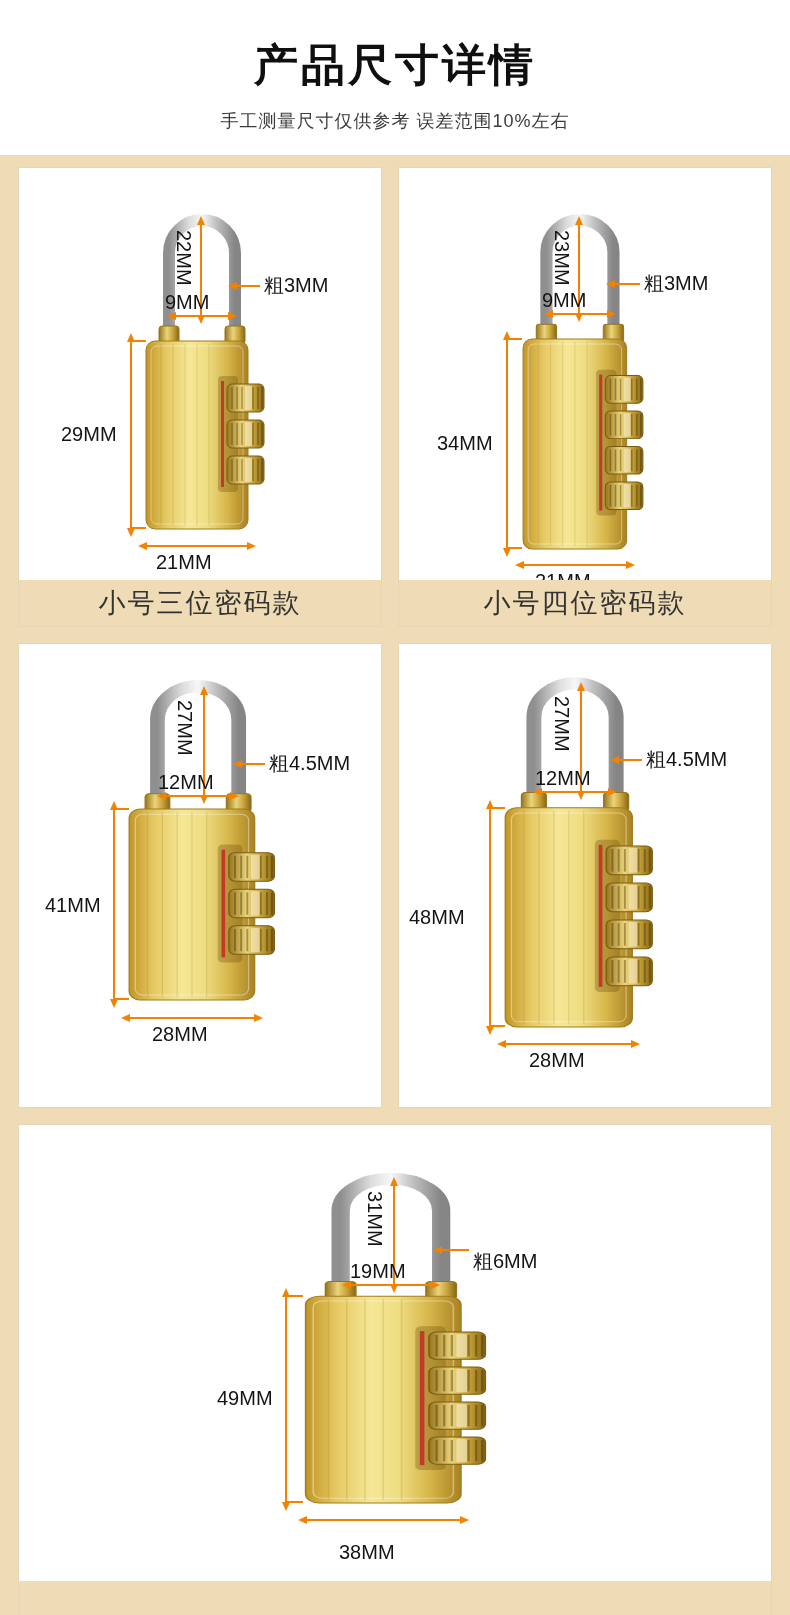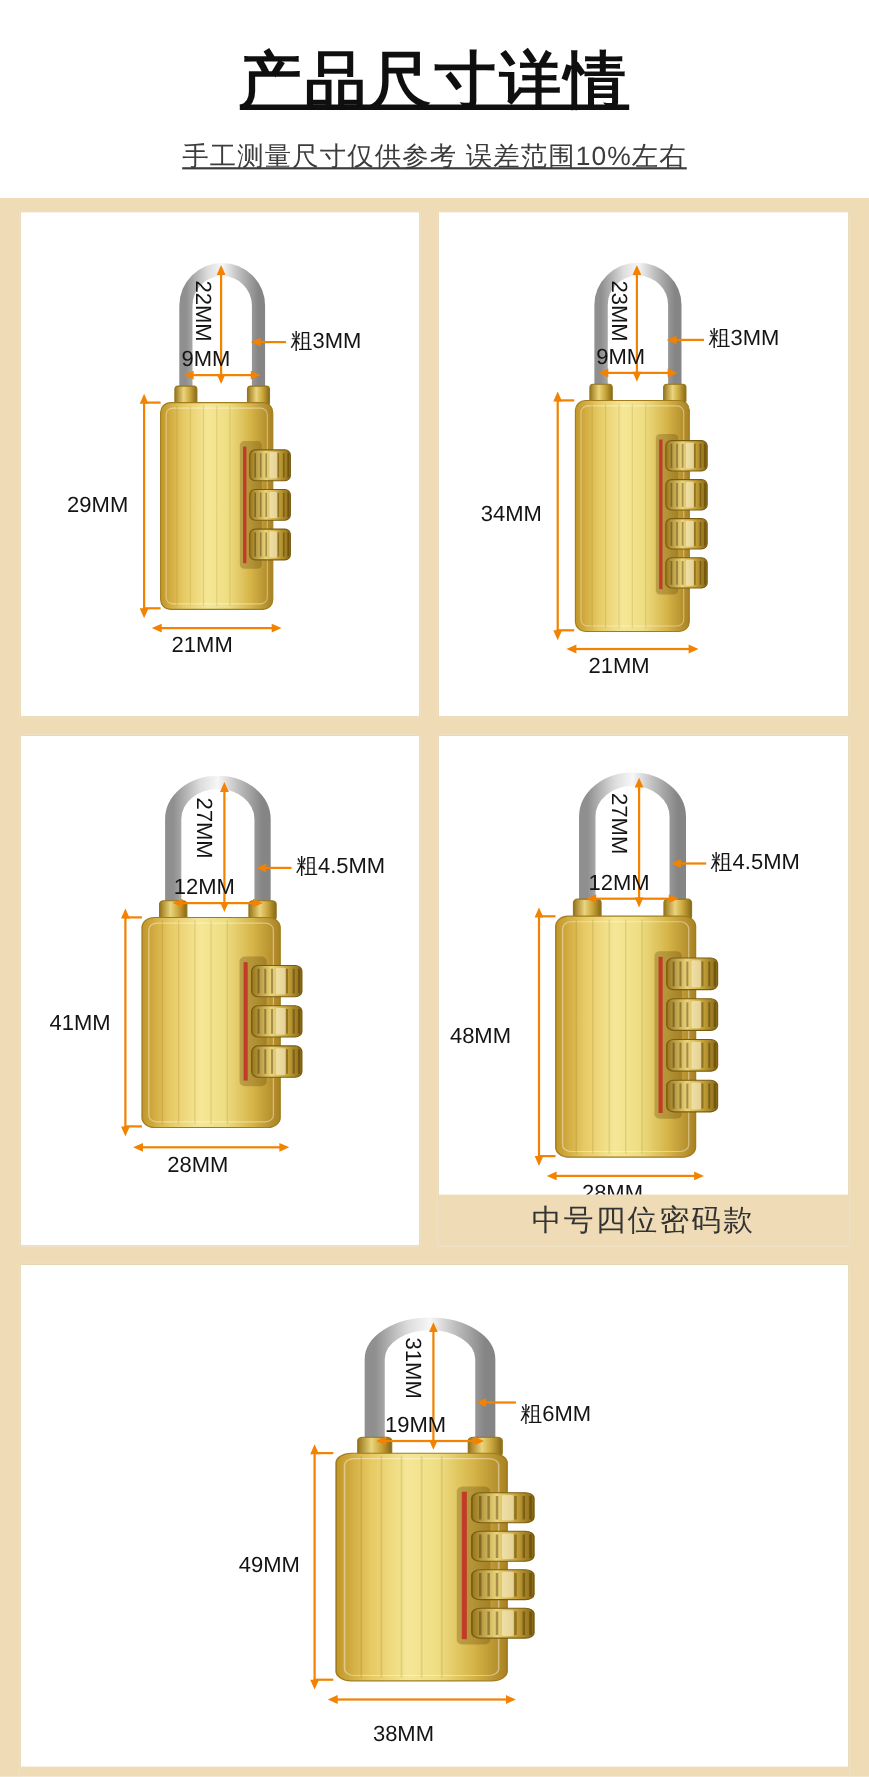--- a/index.html
+++ b/index.html
@@ -7,22 +7,22 @@
   body {
     width:790px; height:1615px; overflow:hidden;
     background:#ffffff;
     font-family:"Liberation Sans", sans-serif;
     color:#141414;
   }
   :root { --accent:#f28200; --tan:#efdcb6; }
 
   
   header { background:#fff; text-align:center; padding:36px 0 22px; }
-  h1 { margin:0; font-size:56px; font-weight:900; letter-spacing:3px; color:#0f0f0f;text-decoration:underline; }
-  .subtitle { margin:14px 0 0; font-size:24px; color:#3c3c3c; letter-spacing:1px;text-decoration:underline; }
+  h1 { margin:0; font-size:44px; font-weight:900; letter-spacing:3px; color:#0f0f0f; }
+  .subtitle { margin:14px 0 0; font-size:18px; color:#3c3c3c; letter-spacing:1px; }
 
   
   main { background:var(--tan); padding:12px 18px 0; }
   .row { display:flex; gap:16px; margin-bottom:16px; }
   .panel { background:#fff; border:1px solid #e6d7b4; display:flex; flex-direction:column; }
   .panel.col-l { width:364px; }
   .panel.col-r { flex:1; }
   .panel.h1r { height:460px; }
   .panel.h2r { height:465px; }
   .panel.big { width:100%; height:504px; }
@@ -163,40 +163,42 @@
         <div class="hline" style="left:156px;top:147px;width:54px"></div>
         <div class="hline leader" style="left:217px;top:117px;width:24px"></div>
         <span class="dim" style="left:245px;top:106px">粗3MM</span>
         <div class="vline" style="left:111px;top:173px;height:188px"></div>
         <div class="tick" style="left:111px;top:172px;width:16px"></div>
         <div class="tick" style="left:111px;top:359px;width:16px"></div>
         <span class="dim right" style="left:42px;top:255px;width:62px">29MM</span>
         <div class="hline" style="left:127px;top:377px;width:102px"></div>
         <span class="dim center" style="left:137px;top:383px;width:82px">21MM</span>
       </div>
+      <div class="panel-label">小号三位密码款</div>
     </section>
 
     <section class="panel col-r h1r">
       <div class="lock-area">
         <svg class="lock-svg" style="left:119px;top:38px;width:132px;height:345px" viewBox="0 0 130 350" preserveAspectRatio="none">
             <use href="#lock4"></use>
           </svg>
         <span class="dim rot" style="left:151px;top:62px">23MM</span>
         <div class="vline" style="left:179px;top:56px;height:90px"></div>
         <span class="dim center" style="left:143px;top:121px;width:76px">9MM</span>
         <div class="hline" style="left:153px;top:145px;width:56px"></div>
         <div class="hline leader" style="left:215px;top:115px;width:26px"></div>
         <span class="dim" style="left:245px;top:104px">粗3MM</span>
         <div class="vline" style="left:107px;top:171px;height:210px"></div>
         <div class="tick" style="left:107px;top:170px;width:16px"></div>
         <div class="tick" style="left:107px;top:379px;width:16px"></div>
         <span class="dim right" style="left:38px;top:264px;width:62px">34MM</span>
         <div class="hline" style="left:124px;top:396px;width:104px"></div>
         <span class="dim center" style="left:136px;top:402px;width:80px">21MM</span>
       </div>
+      <div class="panel-label">小号四位密码款</div>
     </section>
   </div>
 
   <div class="row">
 
     <section class="panel col-l h2r">
       <div class="lock-area">
         <svg class="lock-svg" style="left:104px;top:28px;width:160px;height:330px" viewBox="0 0 130 325" preserveAspectRatio="none">
             <use href="#lock3"></use>
           </svg>
@@ -226,21 +228,20 @@
         <div class="hline" style="left:142px;top:147px;width:68px"></div>
         <div class="hline leader" style="left:219px;top:115px;width:24px"></div>
         <span class="dim" style="left:247px;top:104px">粗4.5MM</span>
         <div class="vline" style="left:90px;top:164px;height:219px"></div>
         <div class="tick" style="left:90px;top:163px;width:16px"></div>
         <div class="tick" style="left:90px;top:381px;width:16px"></div>
         <span class="dim right" style="left:10px;top:262px;width:62px">48MM</span>
         <div class="hline" style="left:106px;top:399px;width:127px"></div>
         <span class="dim center" style="left:130px;top:405px;width:80px">28MM</span>
       </div>
-      <div class="panel-label">中号四位密码款</div>
     </section>
   </div>
 
   <section class="panel big">
     <div class="lock-area">
       <svg class="lock-svg" style="left:279px;top:40px;width:198px;height:340px" viewBox="0 0 130 350" preserveAspectRatio="none">
           <use href="#lock4"></use>
         </svg>
       <span class="dim rot" style="left:344px;top:66px">31MM</span>
       <div class="vline" style="left:374px;top:60px;height:100px"></div>

